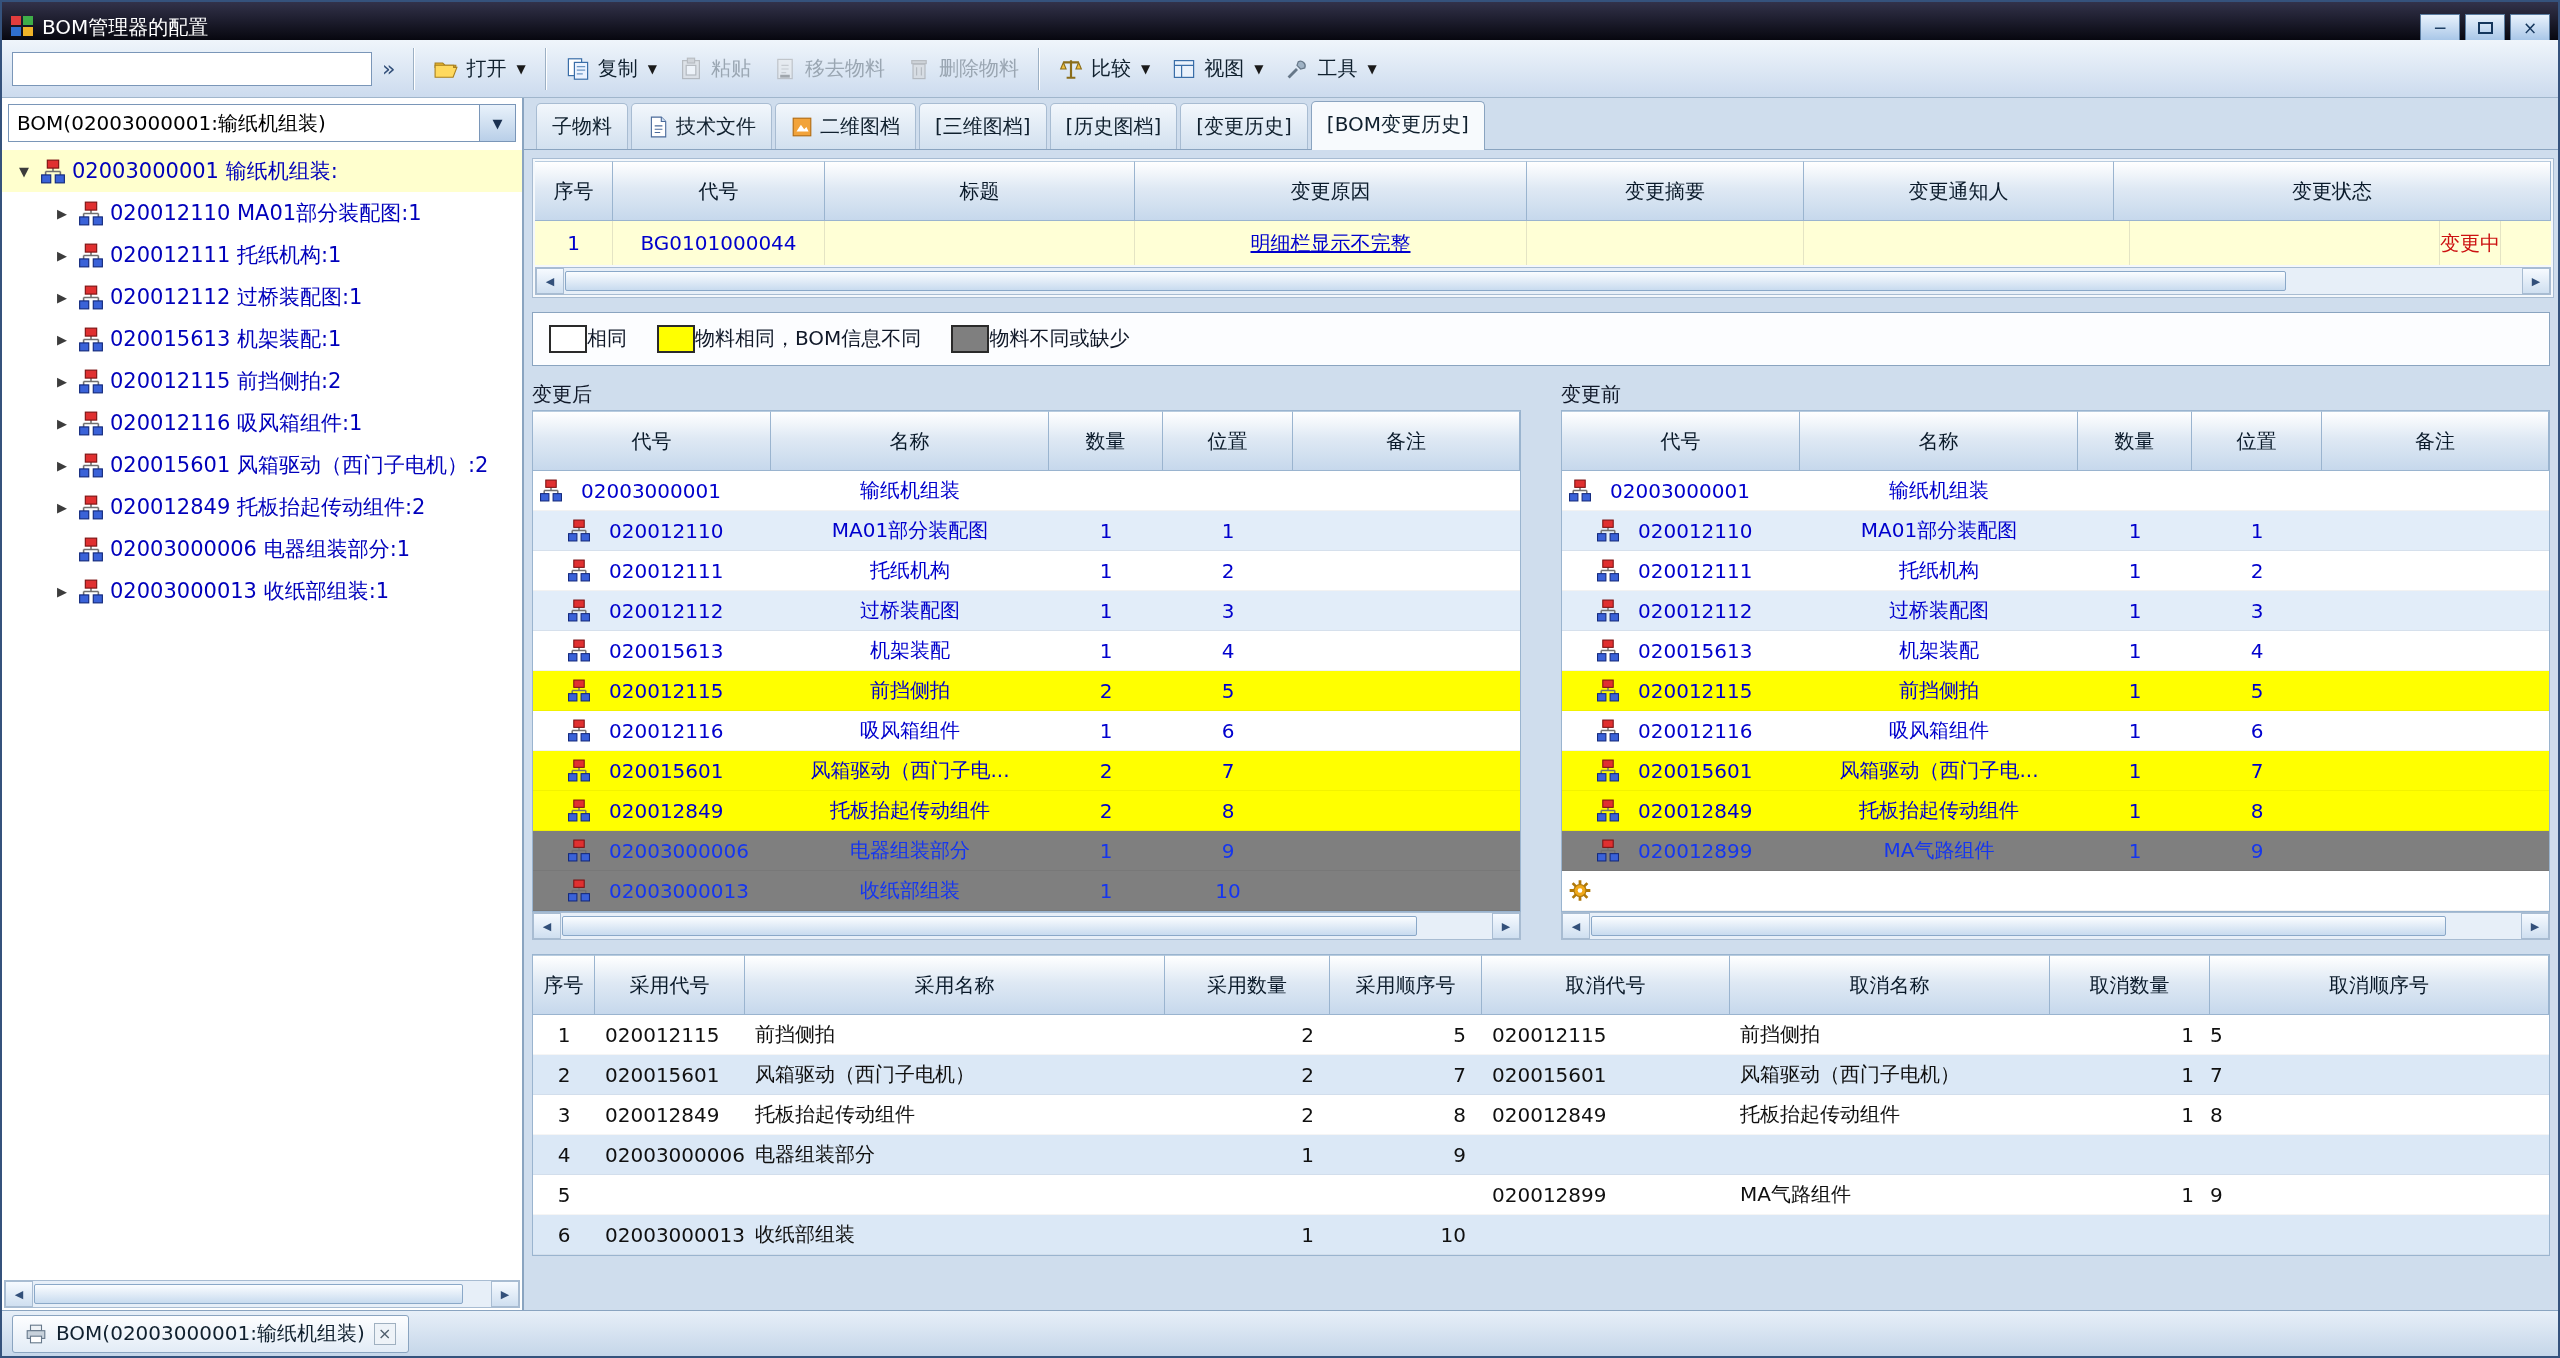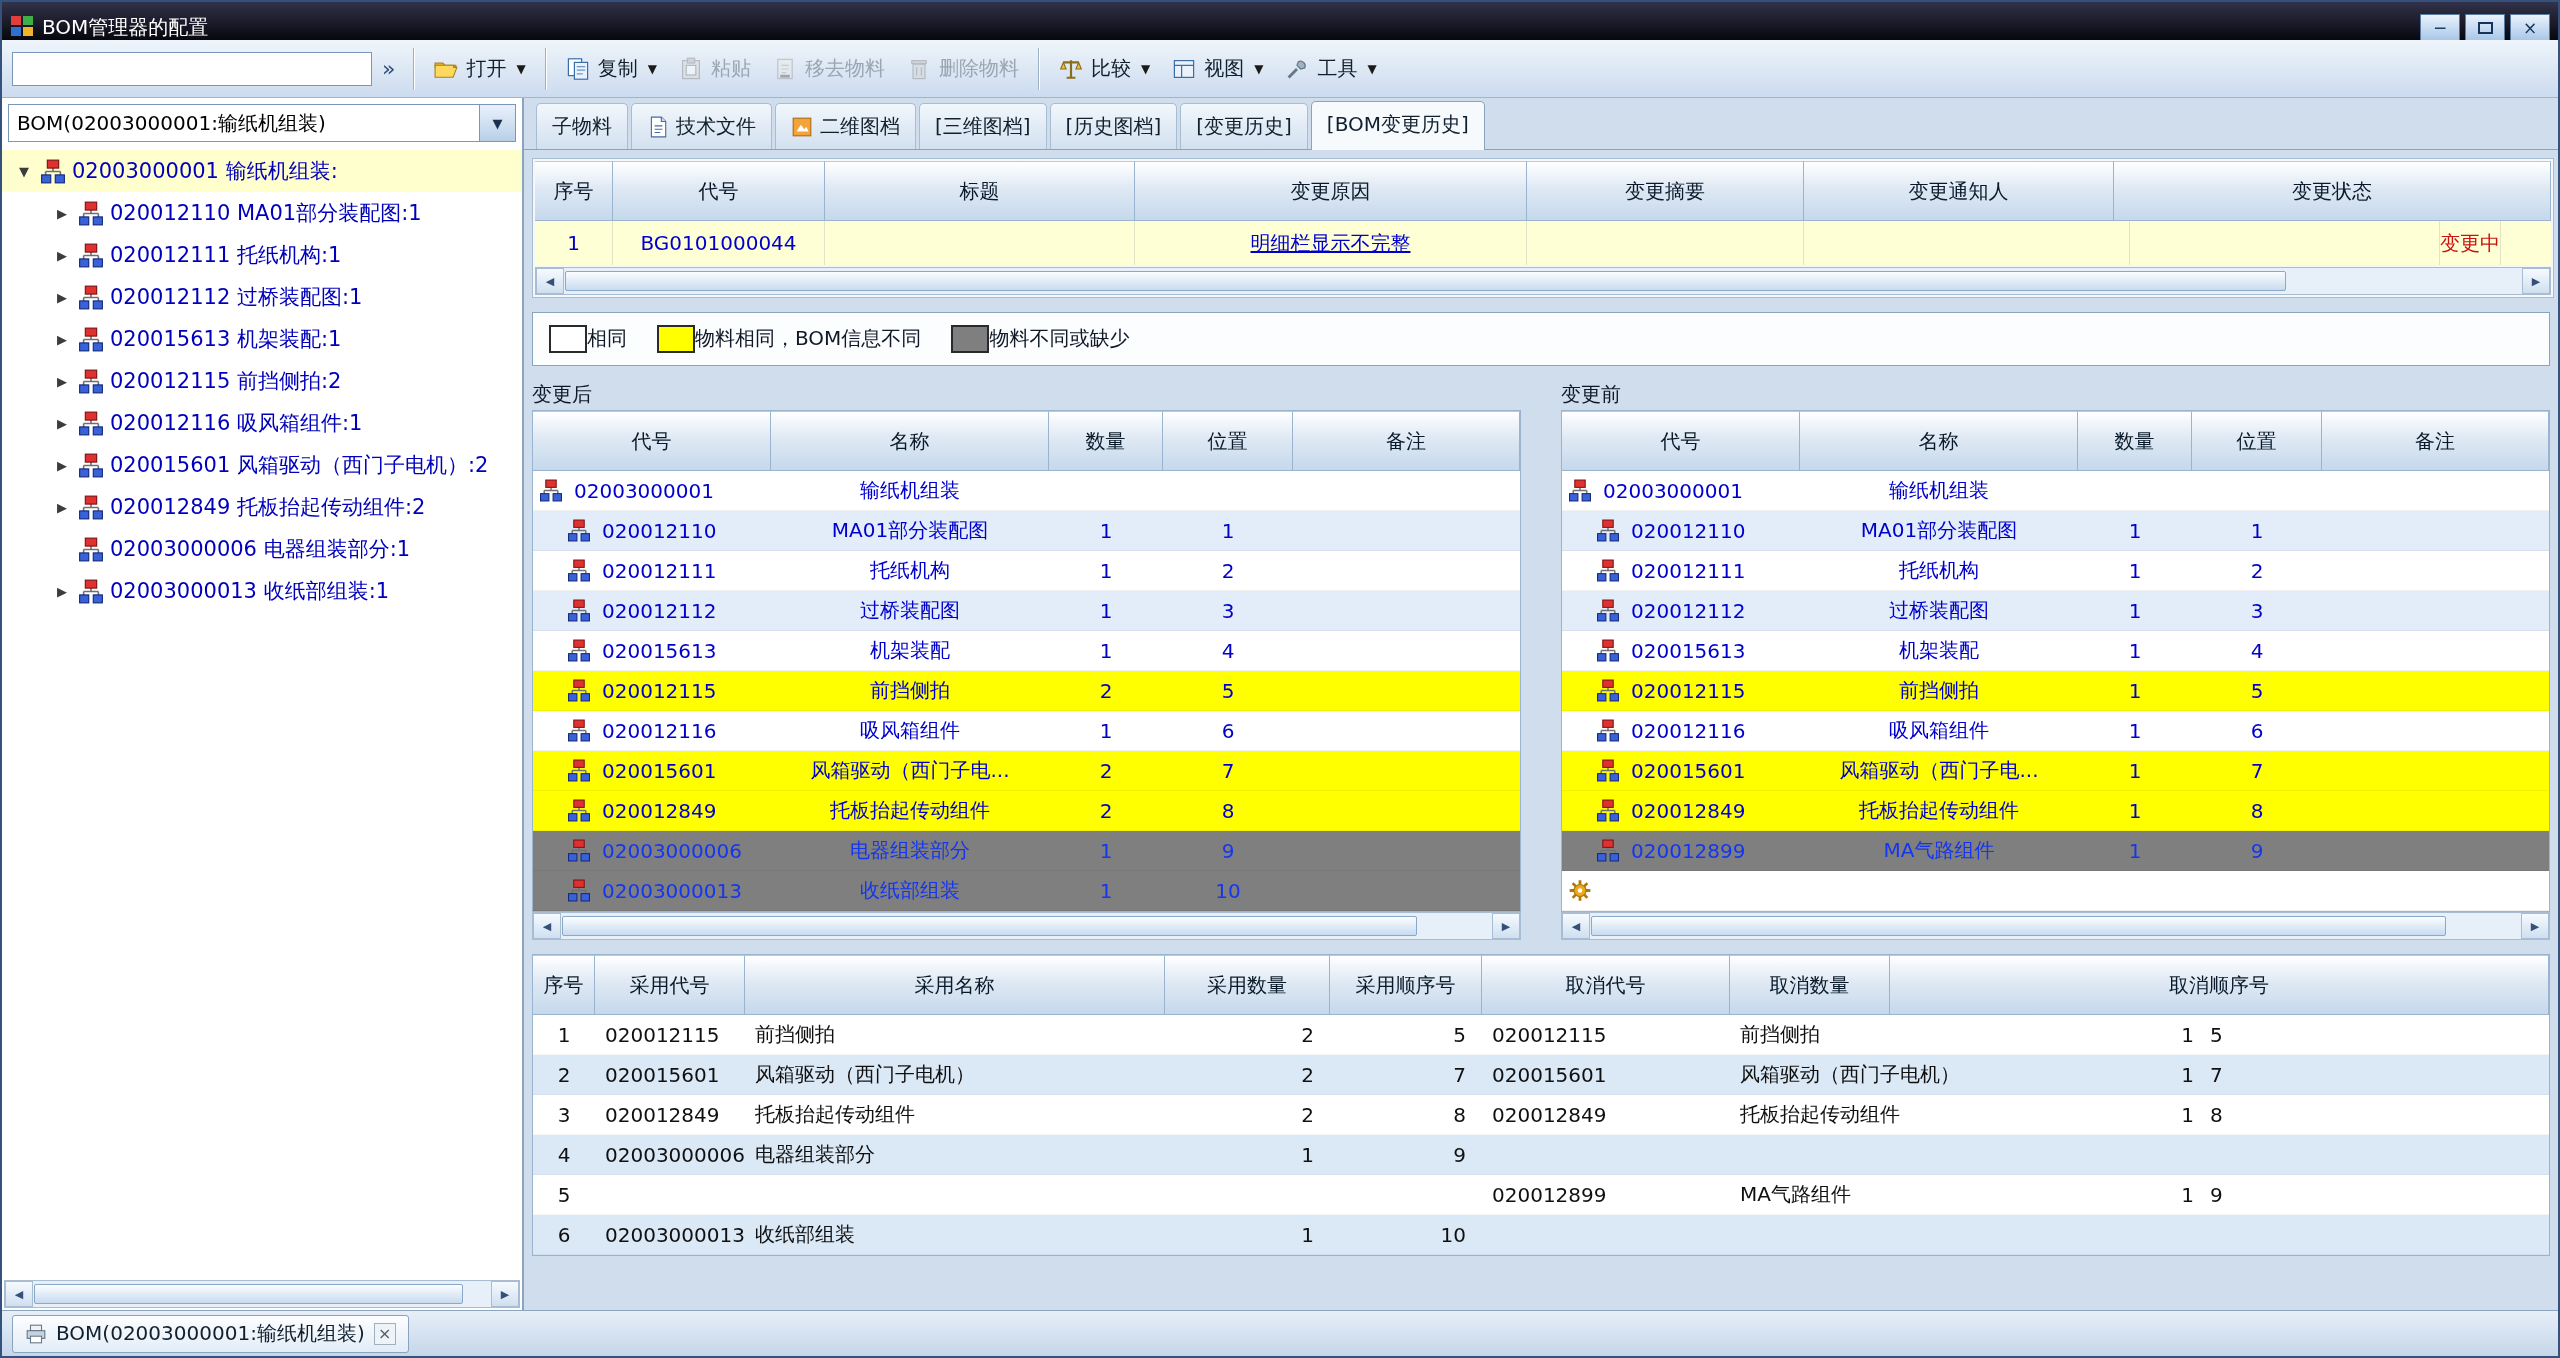--- a/index.html
+++ b/index.html
@@ -94,21 +94,21 @@
   .compare-wrap{display:flex;gap:40px;margin:12px 4px 0 0;min-height:0}
   .cmp-side{flex:1;min-width:0;display:flex;flex-direction:column}
   .cmp-title{height:32px;display:flex;align-items:center;color:#101828}
   .cmp-table{border:1px solid #9ab4cf;background:#fff;display:flex;flex-direction:column}
   .cmp-c{flex:0 0 auto;overflow:hidden;white-space:nowrap}
   .cc0{width:238px}.cc1{width:278px}.cc2{width:114px}.cc3{width:130px}.cc4{flex:1 1 0;min-width:0}
   .cmp-row{display:flex;height:40px;align-items:center;color:#0000cd;border-bottom:1px solid rgba(0,0,0,.05)}
   .cmp-row.alt{background:#e2edf9}
   .cmp-row.diff{background:#ffff00}
   .cmp-row.miss{background:#7f7f7f;color:#1536f0}
-  .cmp-row .code{display:flex;align-items:center;gap:5px;padding-left:4px}
+  .cmp-row .code{display:flex;align-items:center;gap:12px;padding-left:4px}
   .cmp-row .code .bom-ic{width:24px;height:23px;flex:0 0 24px}
   .cmp-row .code.indent{padding-left:32px}
   .cmp-row .name,.cmp-row .num{text-align:center;display:block}
 
   
   .bottom-table{margin:14px 4px 0 0;border:1px solid #9ab4cf;background:#fff}
   .bc0{width:62px}.bc1{width:150px}.bc2{width:420px}.bc3{width:165px}.bc4{width:152px}
   .bc5{width:248px}.bc6{width:320px}.bc7{width:160px}.bc8{flex:1 1 0;min-width:0}
   .bt-row{display:flex;height:40px;align-items:center;color:#101010;border-bottom:1px solid rgba(0,0,0,.04)}
   .bt-row.alt{background:#dbe8f6}
@@ -917,20 +917,21 @@
       </div>
 
       <div class="bottom-table">
         <div class="hrow">
             <div class="hcell bc0">序号</div>
             <div class="hcell bc1">采用代号</div>
             <div class="hcell bc2">采用名称</div>
             <div class="hcell bc3">采用数量</div>
             <div class="hcell bc4">采用顺序号</div>
             <div class="hcell bc5">取消代号</div>
+            <div class="hcell bc6">取消名称</div>
             <div class="hcell bc7">取消数量</div>
             <div class="hcell bc8">取消顺序号</div>
           </div>
         <div>
             <div class="bt-row">
               <div class="bt-c bc0">1</div>
               <div class="bt-c bc1">020012115</div>
               <div class="bt-c bc2">前挡侧拍</div>
               <div class="bt-c bc3 rnum">2</div>
               <div class="bt-c bc4 rnum">5</div>

